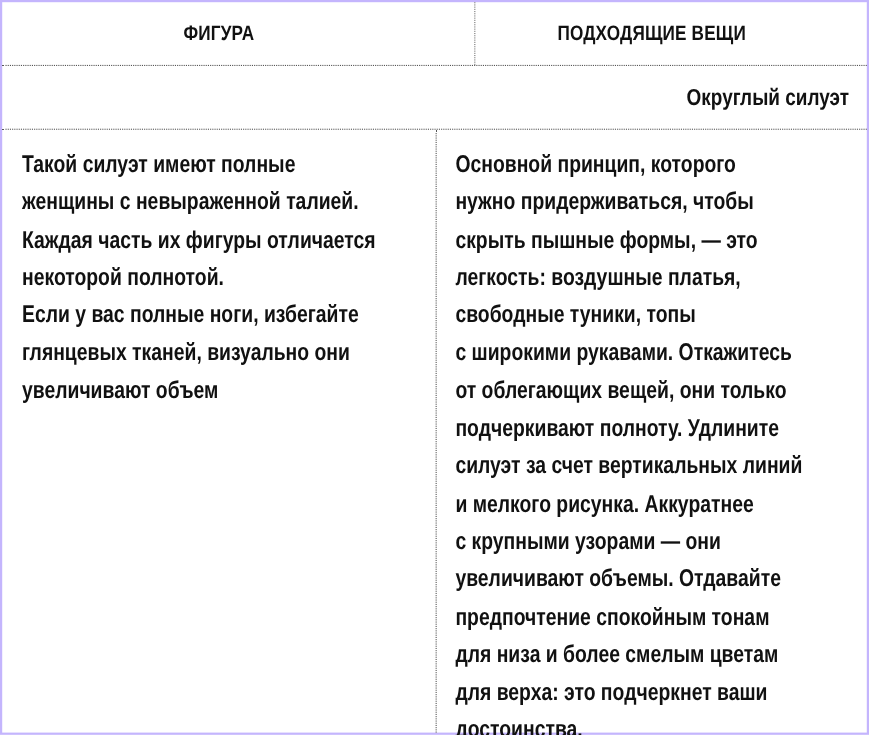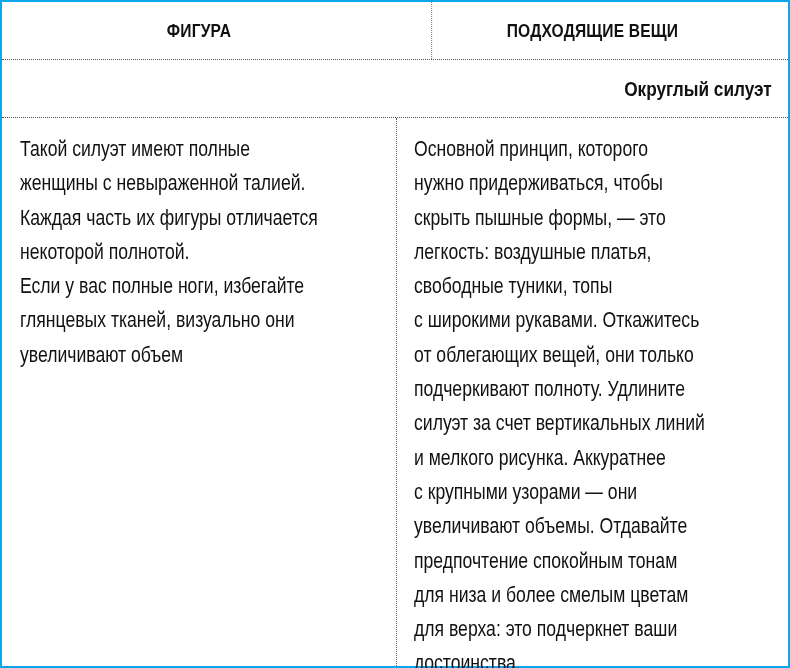--- a/index.html
+++ b/index.html
@@ -1,27 +1,27 @@
 <!DOCTYPE html>
 <html><head>
 <meta charset="utf-8">
 <style>
   html, body { margin:0; padding:0; background:#ffffff; }
   body { width:790px; height:668px; overflow:hidden; }
   .tbl {
     position:absolute; left:0; top:0; width:786px; height:664px;
-    border:2px solid #0ea5e9; background:#ffffff;
+    border:2px solid #c4b5fd; background:#ffffff;
     font-family:"Liberation Sans Narrow","Liberation Sans", sans-serif;
     color:#111;
   }
   .row { position:absolute; left:0; width:786px; }
   .hdr { top:0; height:57px; border-bottom:1.5px dotted #555; }
   .sub { top:58px; height:57px; border-bottom:1.5px dotted #555; }
   .body { top:116px; height:548px; }
-  .cell { position:absolute; top:0; height:100%; box-sizing:border-box; }
+  .cell { position:absolute; top:0; height:100%; box-sizing:border-box;font-weight:bold; }
   .c1 { left:0; width:394px; }
   .c2 { left:394px; width:392px; border-left:1.5px dotted #555; }
   .hcell { display:flex; align-items:center; justify-content:center;
     font-weight:bold; font-size:19px; letter-spacing:0.2px; transform:scaleX(0.82); }
   .subtitle { position:absolute; left:0; top:0; width:100%; height:100%;
     display:flex; align-items:center; justify-content:flex-end;
     font-weight:bold; font-size:21px; }
   .subtitle span { display:inline-block; transform:scaleX(0.82); }
   .text { position:absolute; top:14px; font-size:22px; line-height:34.3px; white-space:pre; }
   .text .line { display:block; transform:scaleX(0.80); transform-origin:left center; }

